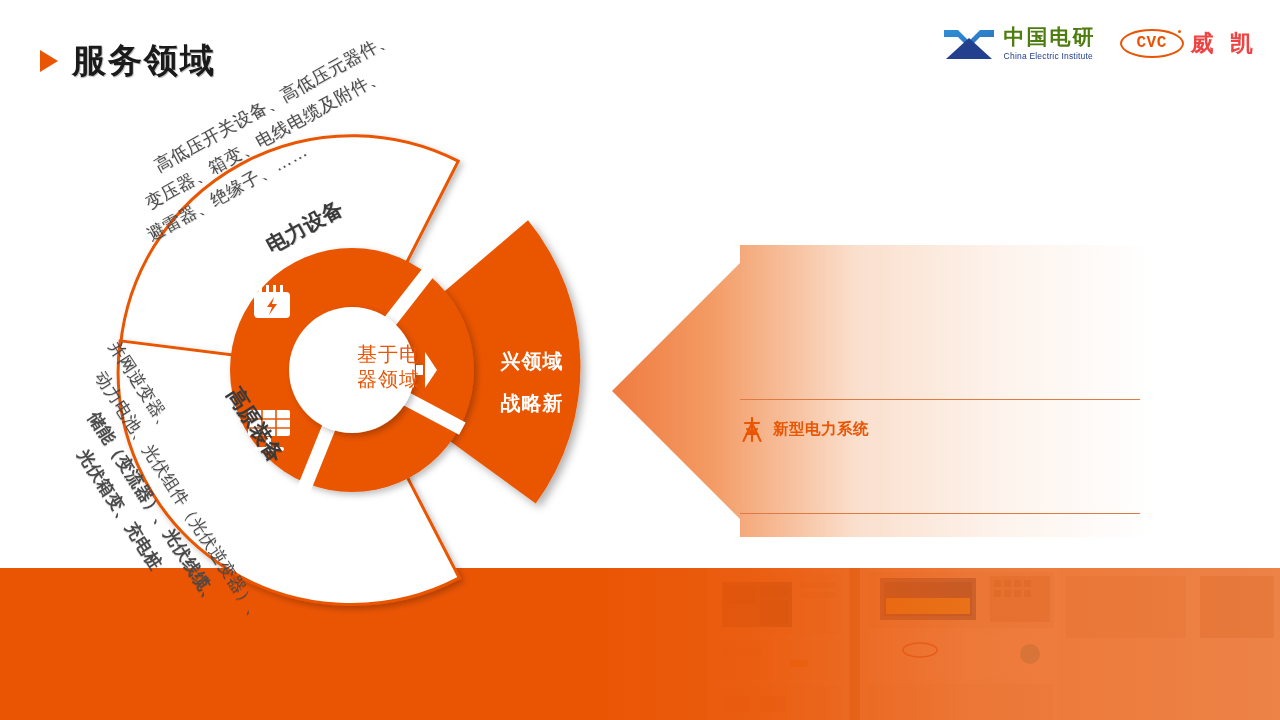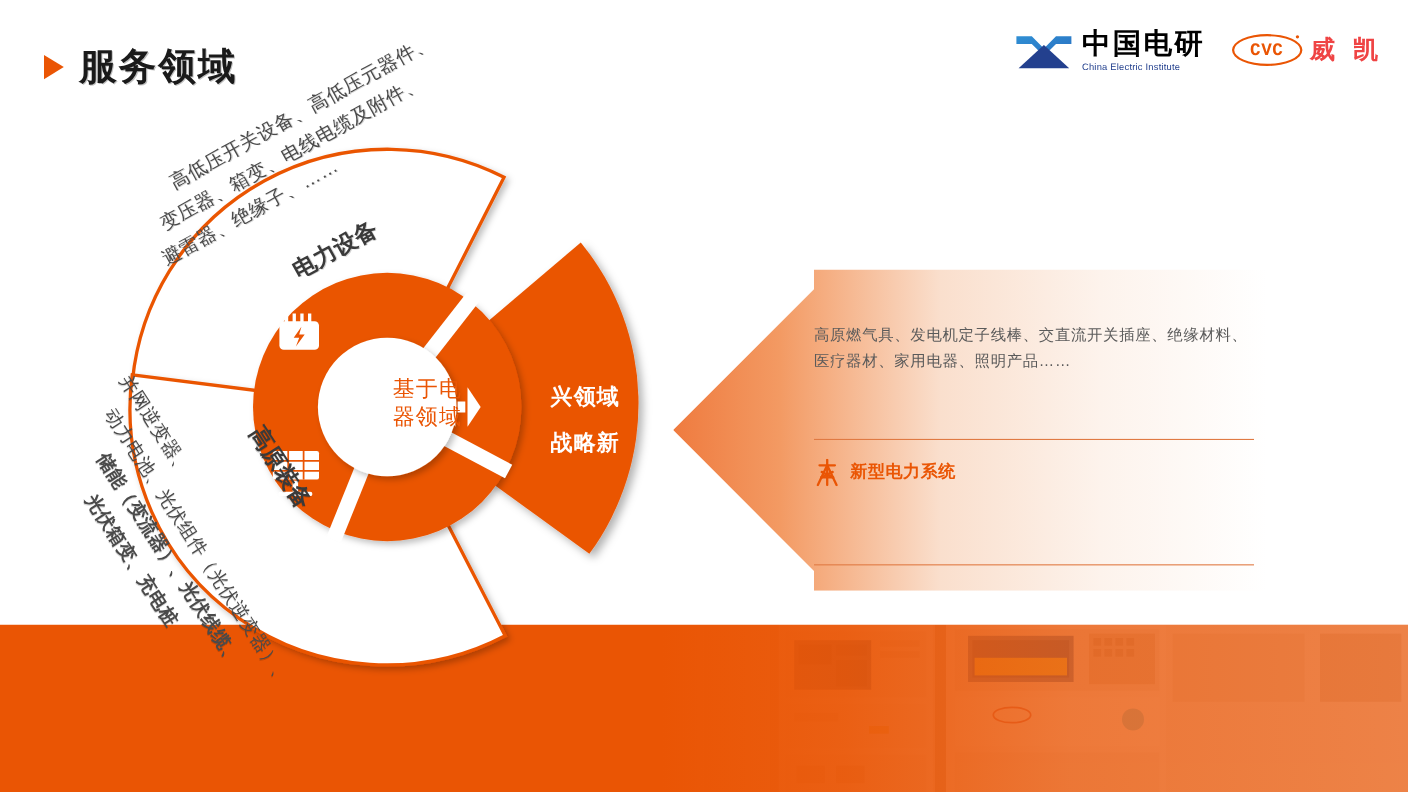--- a/index.html
+++ b/index.html
@@ -13,21 +13,21 @@
   
   .title-row{position:absolute;left:40px;top:38px;display:flex;align-items:center;gap:14px;}
   .tri{width:0;height:0;border-left:18px solid #EA5504;border-top:11px solid transparent;border-bottom:11px solid transparent;}
   .title-txt{font-size:34px;font-weight:bold;color:#1a1a1a;letter-spacing:2px;
              text-shadow:1px 1px 0 rgba(0,0,0,.25);}
 
   .logos{position:absolute;right:22px;top:26px;display:flex;align-items:center;gap:24px;}
   .logo-cei{display:flex;align-items:center;gap:8px;}
   .cei-mark{width:54px;height:34px;}
   .cei-words{display:flex;flex-direction:column;line-height:1;}
-  .cei-cn{font-size:26px;font-weight:bold;color:#000000;letter-spacing:2px;}
+  .cei-cn{font-size:21px;font-weight:bold;color:#4d7c0f;letter-spacing:2px;}
   .cei-en{font-size:8.5px;font-weight:normal;color:#23408e;letter-spacing:.2px;margin-top:5px;}
   .logo-cvc{display:flex;align-items:center;gap:7px;}
   .cvc-badge{width:60px;height:25px;border:2.2px solid #EA5504;border-radius:50%;
              display:flex;align-items:center;justify-content:center;position:relative;}
   .cvc-badge span{font-size:16px;font-weight:bold;color:#EA5504;letter-spacing:.5px;font-family:Liberation Mono, monospace;}
   .cvc-badge:after{content:"";position:absolute;top:-1px;right:1px;width:3px;height:3px;border-radius:50%;background:#EA5504;}
   .cvc-cn{font-size:23px;font-weight:bold;color:#ef4444;letter-spacing:5px;text-align:center;}
 
   
   .band{position:absolute;left:0;top:568px;width:1280px;height:152px;overflow:hidden;background:#EA5504;}
@@ -260,21 +260,20 @@
           <stop offset="0.72" stop-color="#fdf3ec"></stop>
           <stop offset="1" stop-color="#ffffff"></stop>
         </linearGradient>
       </defs>
       <path d="M0 146 L128 18 L128 0 L540 0 L540 292 L128 292 L128 274 Z" fill="url(#cgrad)"></path>
     </svg>
 
     <div class="co-inner">
 
       <div class="co-sec" style="top:34px;">
-        <div class="co-body">高原燃气具、发电机定子线棒、交直流开关插座、绝缘材料、医疗器材、家用电器、照明产品……</div>
       </div>
       <div class="co-rule" style="top:154px;"></div>
 
       <div class="co-sec" style="top:172px;">
         <div class="co-head">
           <svg width="24" height="25" viewBox="0 0 24 25">
             <g stroke="#EA5504" stroke-width="2.1" fill="none" stroke-linecap="round">
               <path d="M12 1 L12 24"></path>
               <path d="M5 6 L19 6"></path>
               <path d="M3.5 24 L12 6 L20.5 24"></path>

